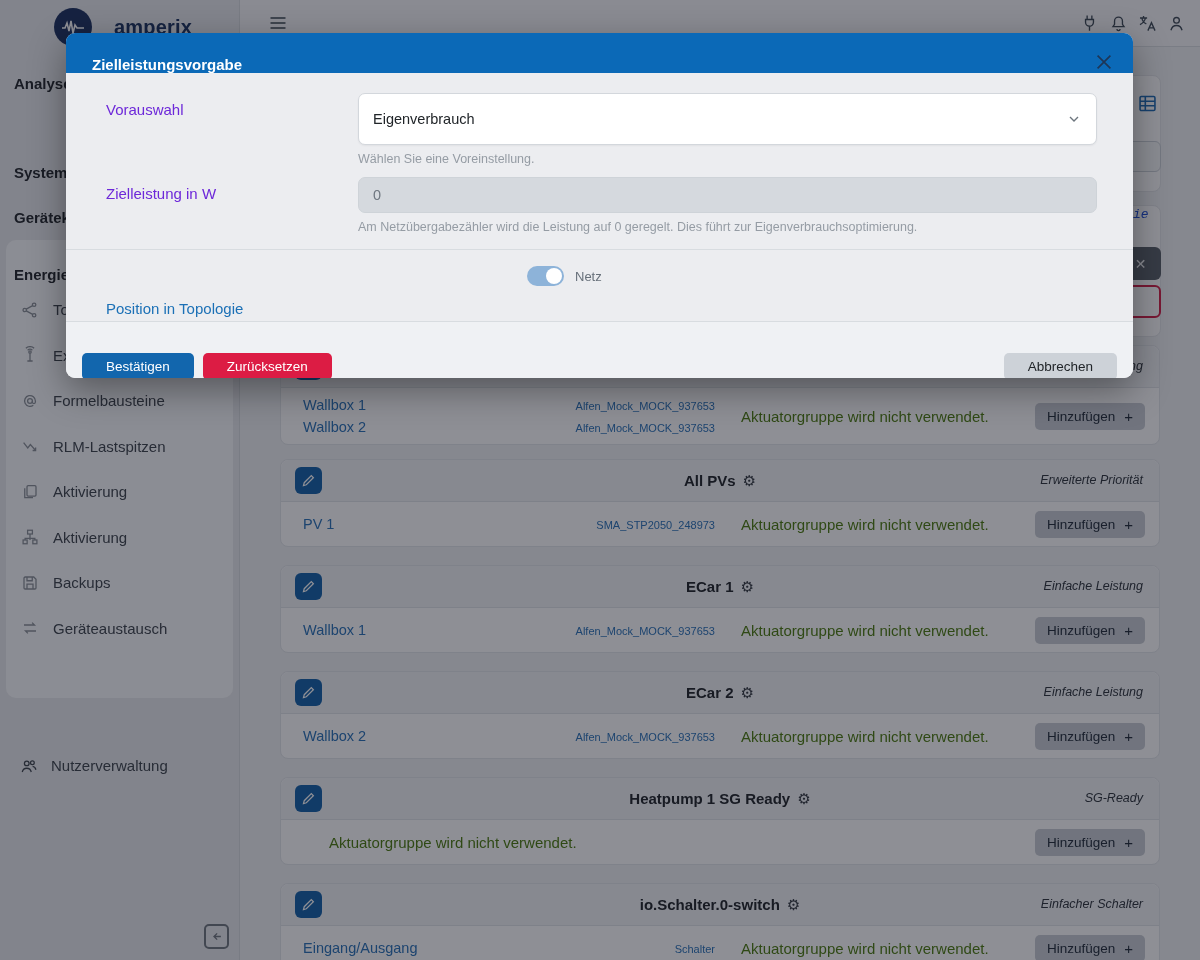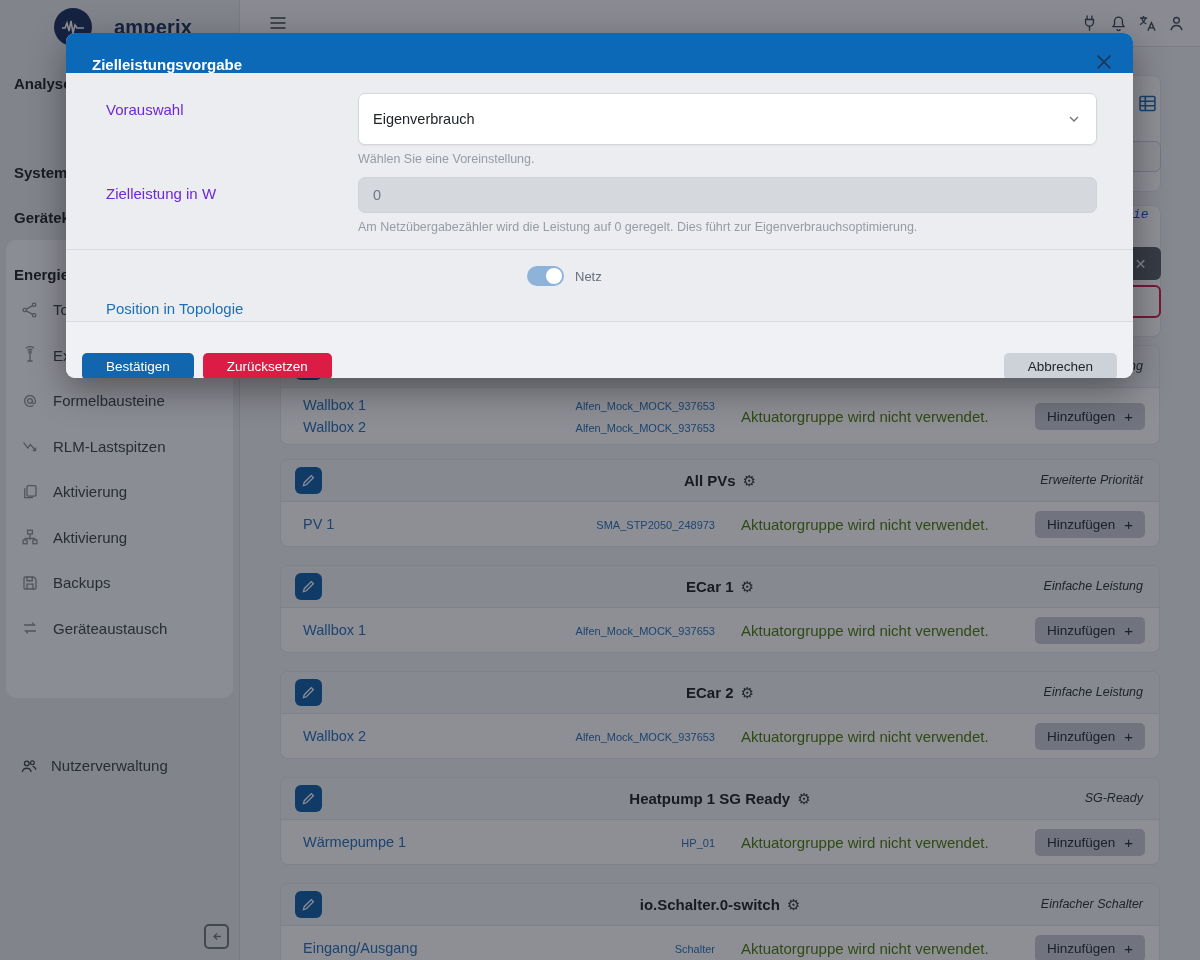--- a/index.html
+++ b/index.html
@@ -379,26 +379,20 @@
             <path d="M4 20l1.2-4.5L16.5 4.2l3.3 3.3L8.5 18.8 4 20z"></path>
           </svg>
         </button>
       <div class="card-title">
           <span>Heatpump 1 SG Ready</span>
           <span class="gear">⚙</span>
         </div>
       <span class="type-label">SG-Ready</span>
     </div>
     <div class="card-body">
-      <div class="devices">
-        <div class="device-line">
-          <span class="device-name">Wärmepumpe 1</span>
-          <span class="device-id">HP_01</span>
-        </div>
-      </div>
       <span class="status">Aktuatorgruppe wird nicht verwendet.</span>
       <button class="add-btn">
           <span>Hinzufügen</span>
           <span class="plus">+</span>
         </button>
     </div>
   </div>
 
   <div class="card">
     <div class="card-header">

